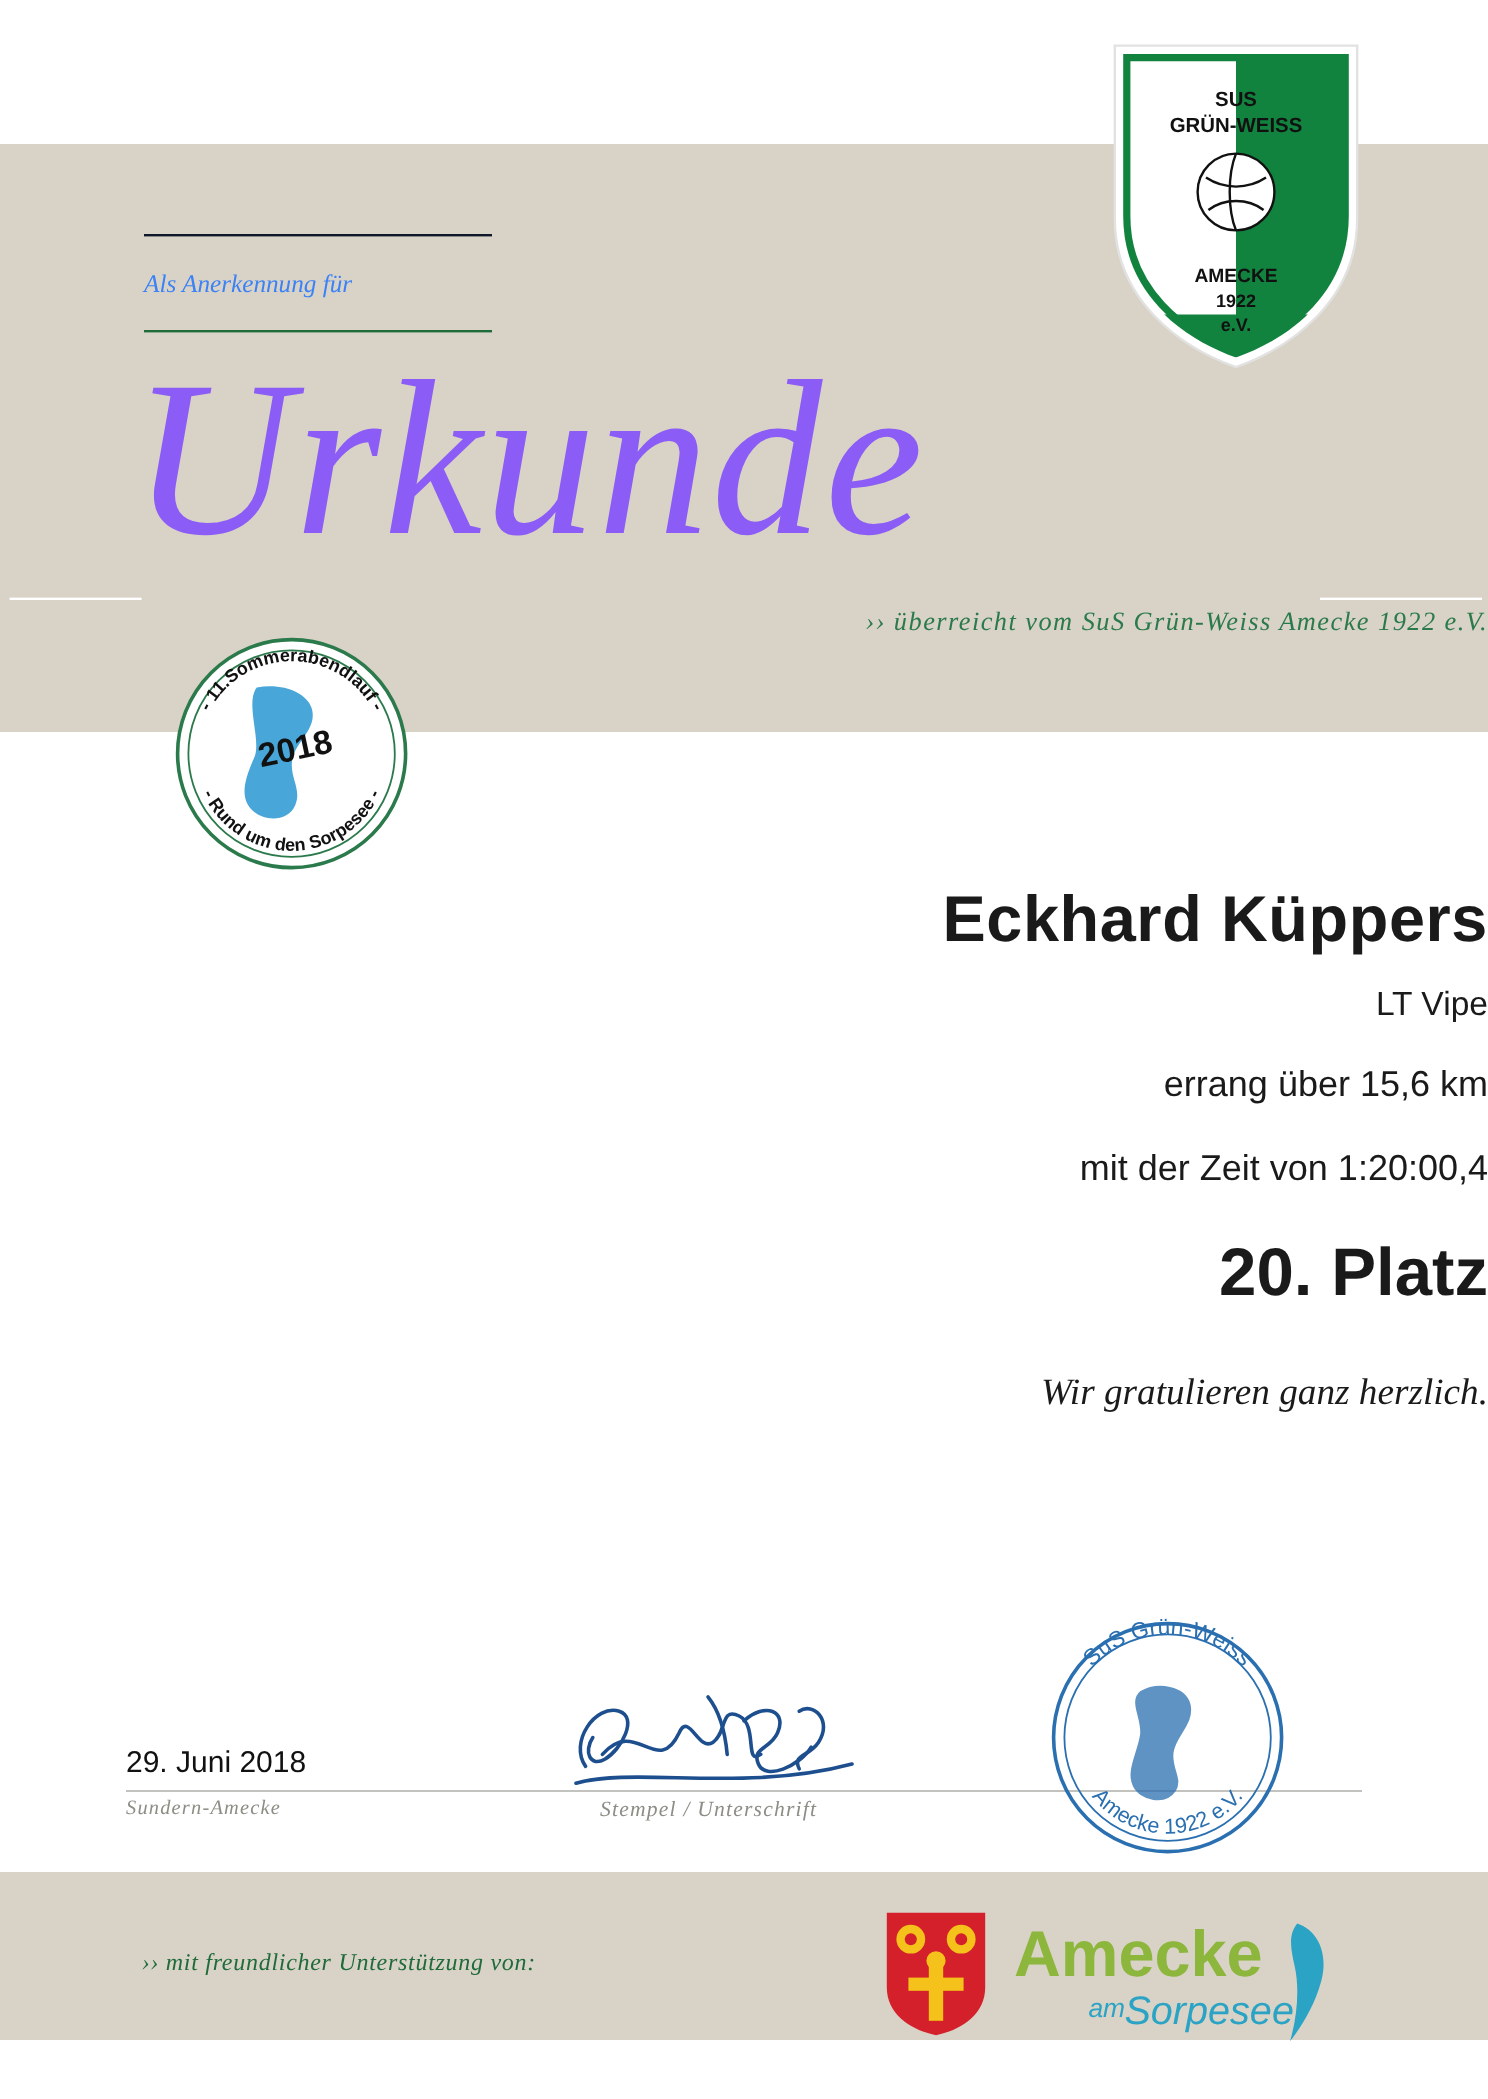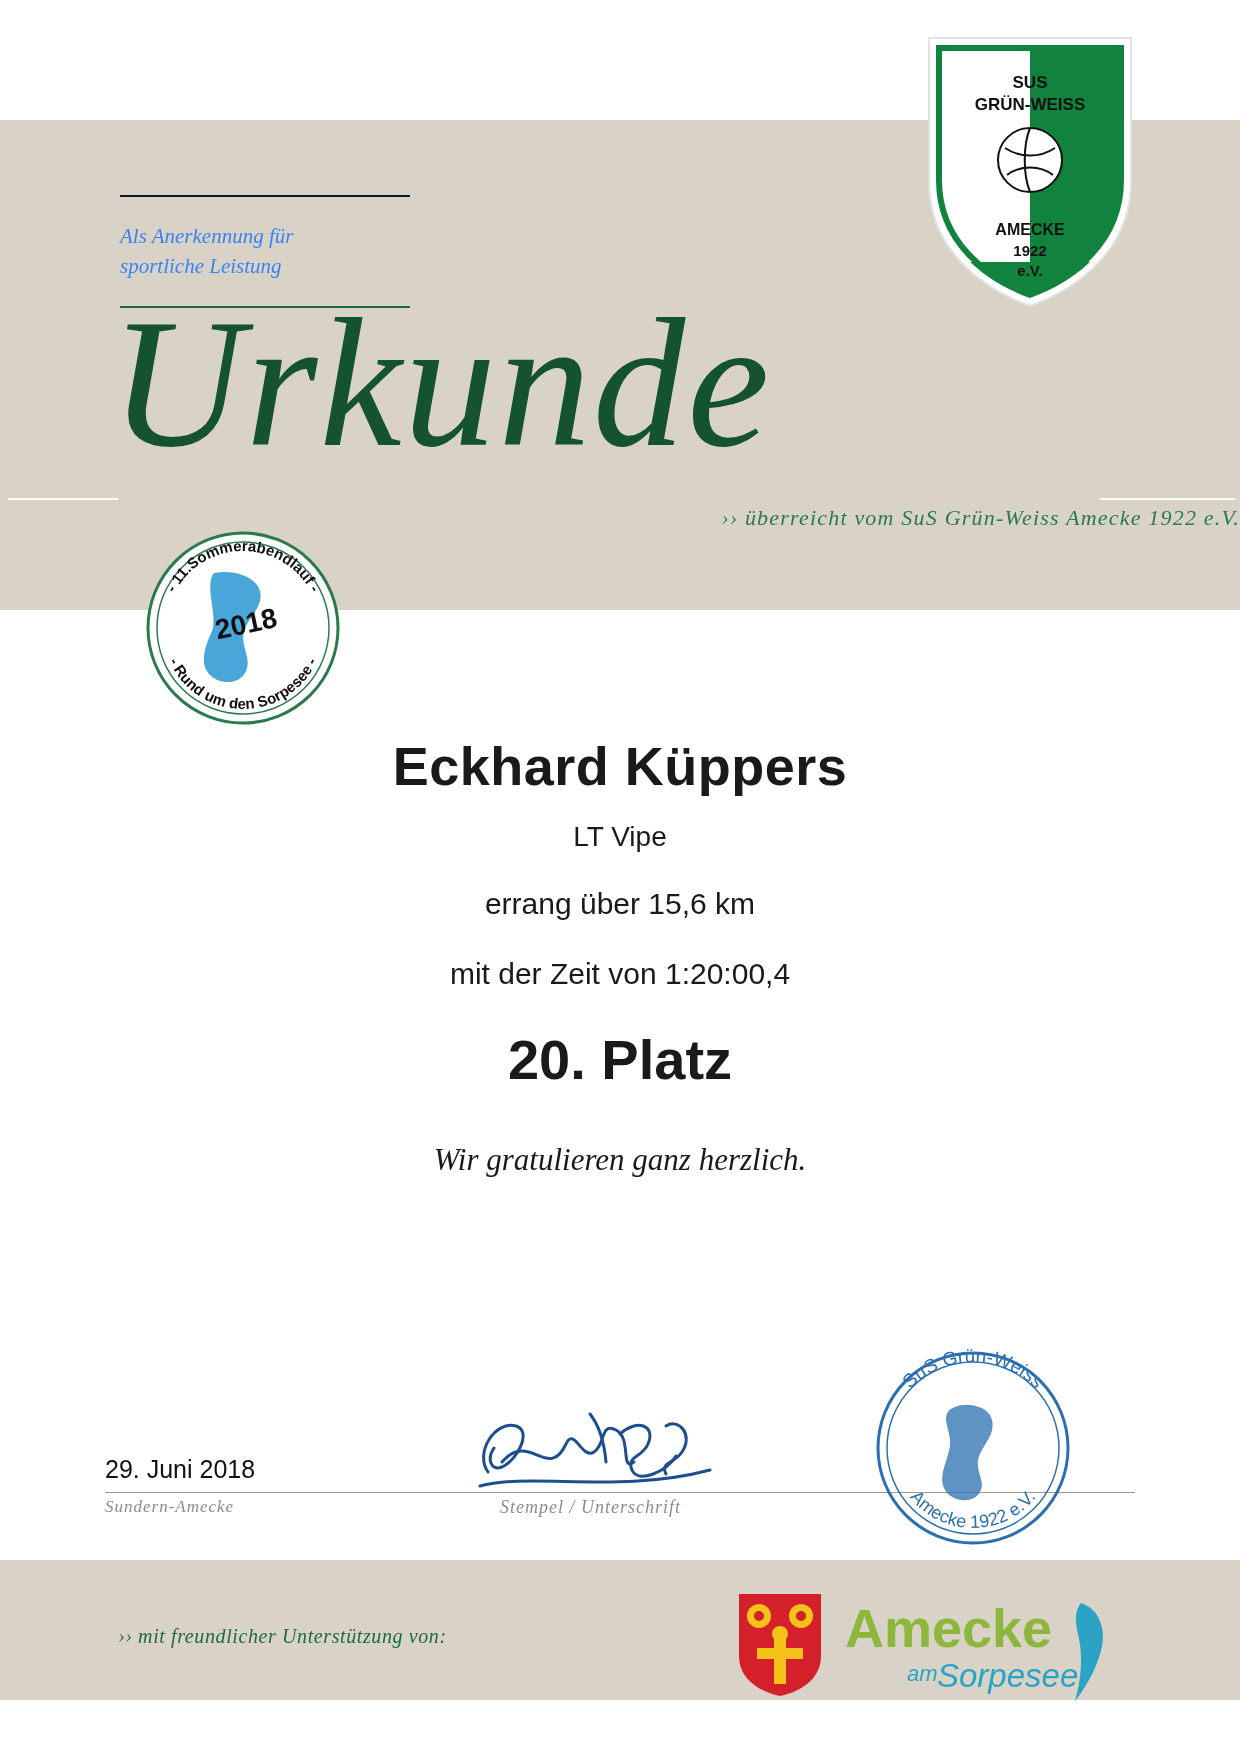--- a/index.html
+++ b/index.html
@@ -54,21 +54,21 @@
 
   
   .urkunde {
     position: absolute;
     left: 110px;
     top: 290px;
     font-family: "Liberation Serif", serif;
     font-style: italic;
     font-size: 185px;
     line-height: 1;
-    color: #14532d;
+    color: #8b5cf6;
     letter-spacing: 2px;
     white-space: nowrap;
   }
 
   
   .rule-left {
     position: absolute;
     left: 8px;
     top: 498px;
     width: 110px;
@@ -114,21 +114,21 @@
     width: 205px;
     height: 205px;
   }
 
   
   .body-block {
     position: absolute;
     left: 0;
     top: 735px;
     width: 1240px;
-    text-align: center;
+    text-align: right;
   }
   .name {
     font-size: 54px;
     font-weight: bold;
     letter-spacing: 0.5px;
     margin: 0 0 24px 0;
   }
   .club {
     font-size: 28px;
     margin: 0 0 34px 0;
@@ -232,21 +232,20 @@
   }
 </style>
 </head>
 <body>
 
 <div class="top-band"></div>
 <div class="bottom-band"></div>
 
 <div class="recognition">
   <div>Als Anerkennung für</div>
-  <div>sportliche Leistung</div>
 </div>
 
 <div class="urkunde">Urkunde</div>
 <div class="rule-left"></div>
 <div class="rule-right"></div>
 <div class="subtitle">›› überreicht vom SuS Grün-Weiss Amecke 1922 e.V.</div>
 
 <div class="crest">
   <svg viewBox="0 0 230 280" width="230" height="280">
     <defs>

